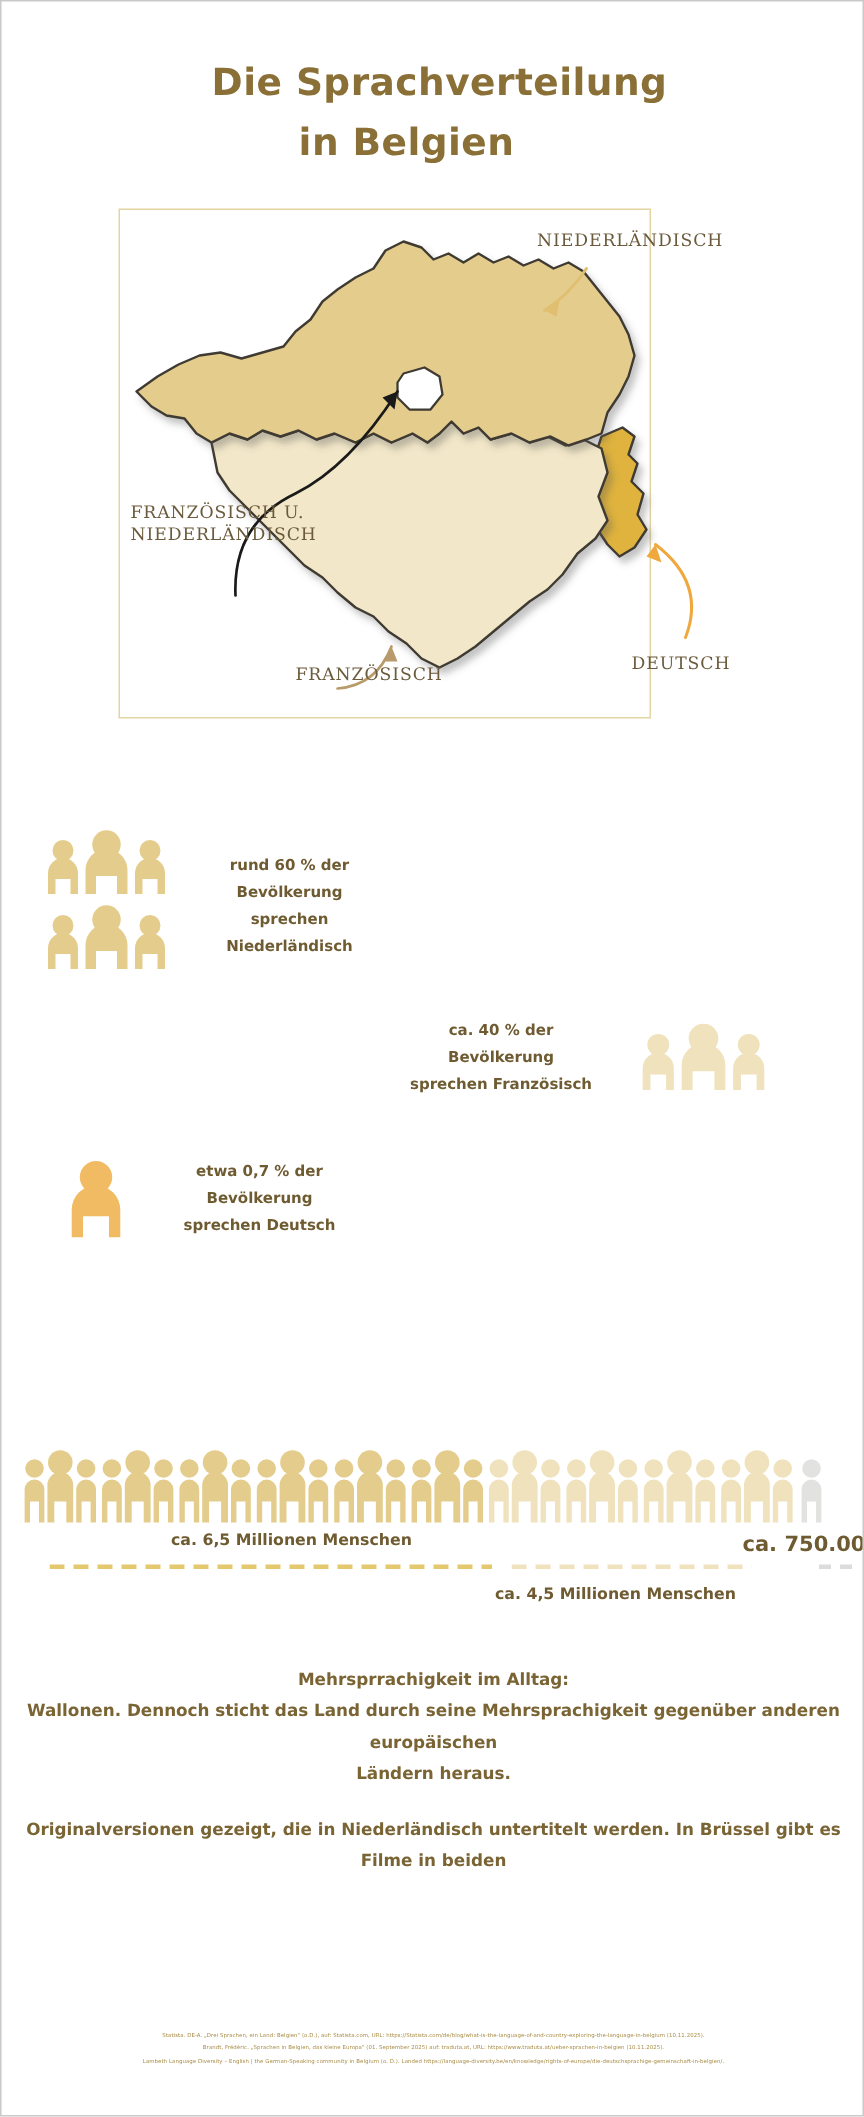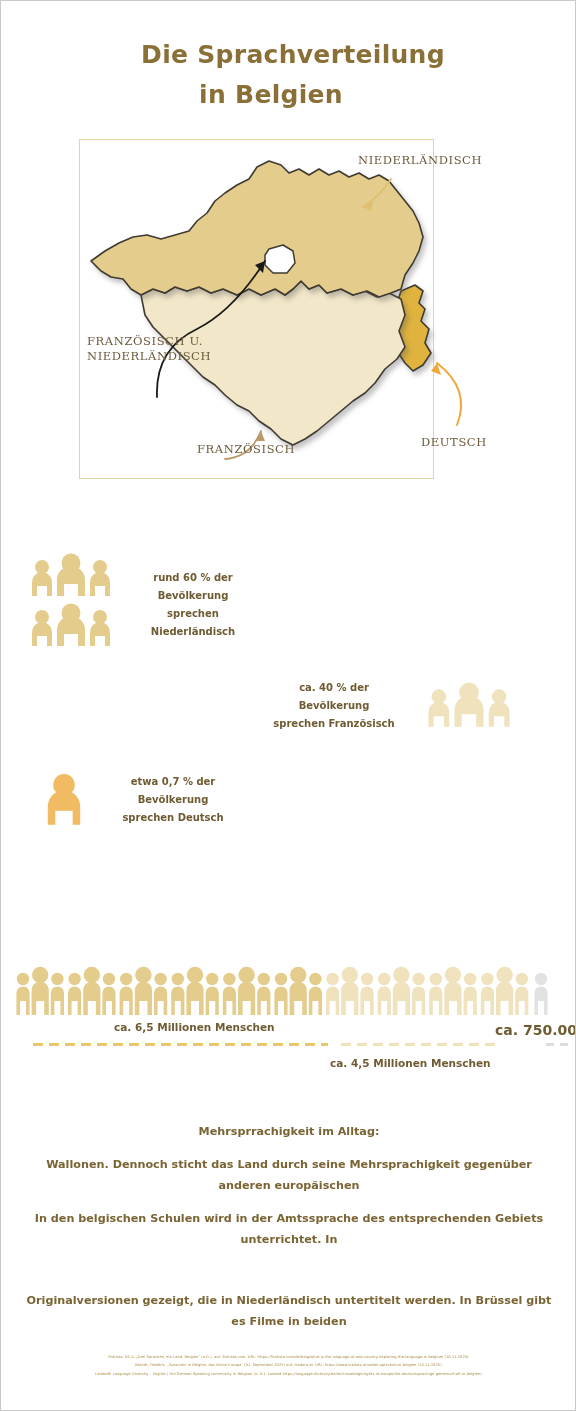--- a/index.html
+++ b/index.html
@@ -139,21 +139,21 @@
     left: 8px; top: 1108px;
     width: 560px;
     text-align: center;
     font-family: "DejaVu Sans", sans-serif;
     font-weight: bold;
     font-size: 11.2px;
     line-height: 21px;
     color: #7a6434;
     text-shadow: 0.6px 0.6px 0 rgba(255,255,255,0.85);
   }
-  .body-text p { margin: 12px; }
+  .body-text p { margin: 0; }
   .body-gap { height: 16px; }
 
   
   .sources {
     position: absolute;
     left: 8px; top: 1352px;
     width: 560px;
     text-align: center;
     font-family: "DejaVu Sans", sans-serif;
     font-size: 3.6px;
@@ -412,21 +412,21 @@
   <div class="pop-label pop-label-2">ca. 4,5 Millionen Menschen</div>
   <div class="pop-label pop-label-3">ca. 750.000</div>
 
   <div class="dash dash-1"></div>
   <div class="dash dash-2"></div>
   <div class="dash dash-3"></div>
 
   <div class="body-text">
     <p>Mehrsprrachigkeit im Alltag:</p>
     <p>Wallonen. Dennoch sticht das Land durch seine Mehrsprachigkeit gegenüber anderen europäischen</p>
-    <p>In den belgischen Schulen wird in der Amtssprache des entsprechenden Gebiets unterrichtet. In</p>
+    <p>Ländern heraus.</p>
     <div class="body-gap"></div>
     <p>Originalversionen gezeigt, die in Niederländisch untertitelt werden. In Brüssel gibt es Filme in beiden</p>
 
   </div>
 
   <div class="sources">
     <div>Statista. DE-A. „Drei Sprachen, ein Land: Belgien" (o.D.), auf: Statista.com, URL: https://Statista.com/de/blog/what-is-the-language-of-and-country-exploring-the-language-in-belgium (10.11.2025).</div>
     <div>Brandt, Frédéric. „Sprachen in Belgien, das kleine Europa" (01. September 2025) auf: traduta.at, URL: https://www.traduta.at/ueber-sprachen-in-belgien (10.11.2025).</div>
     <div>Lambeth Language Diversity – English | the German-Speaking community in Belgium (o. D.). Landed https://language-diversity.be/en/knowledge/rights-of-europe/die-deutschsprachige-gemeinschaft-in-belgien/.</div>
   </div>

